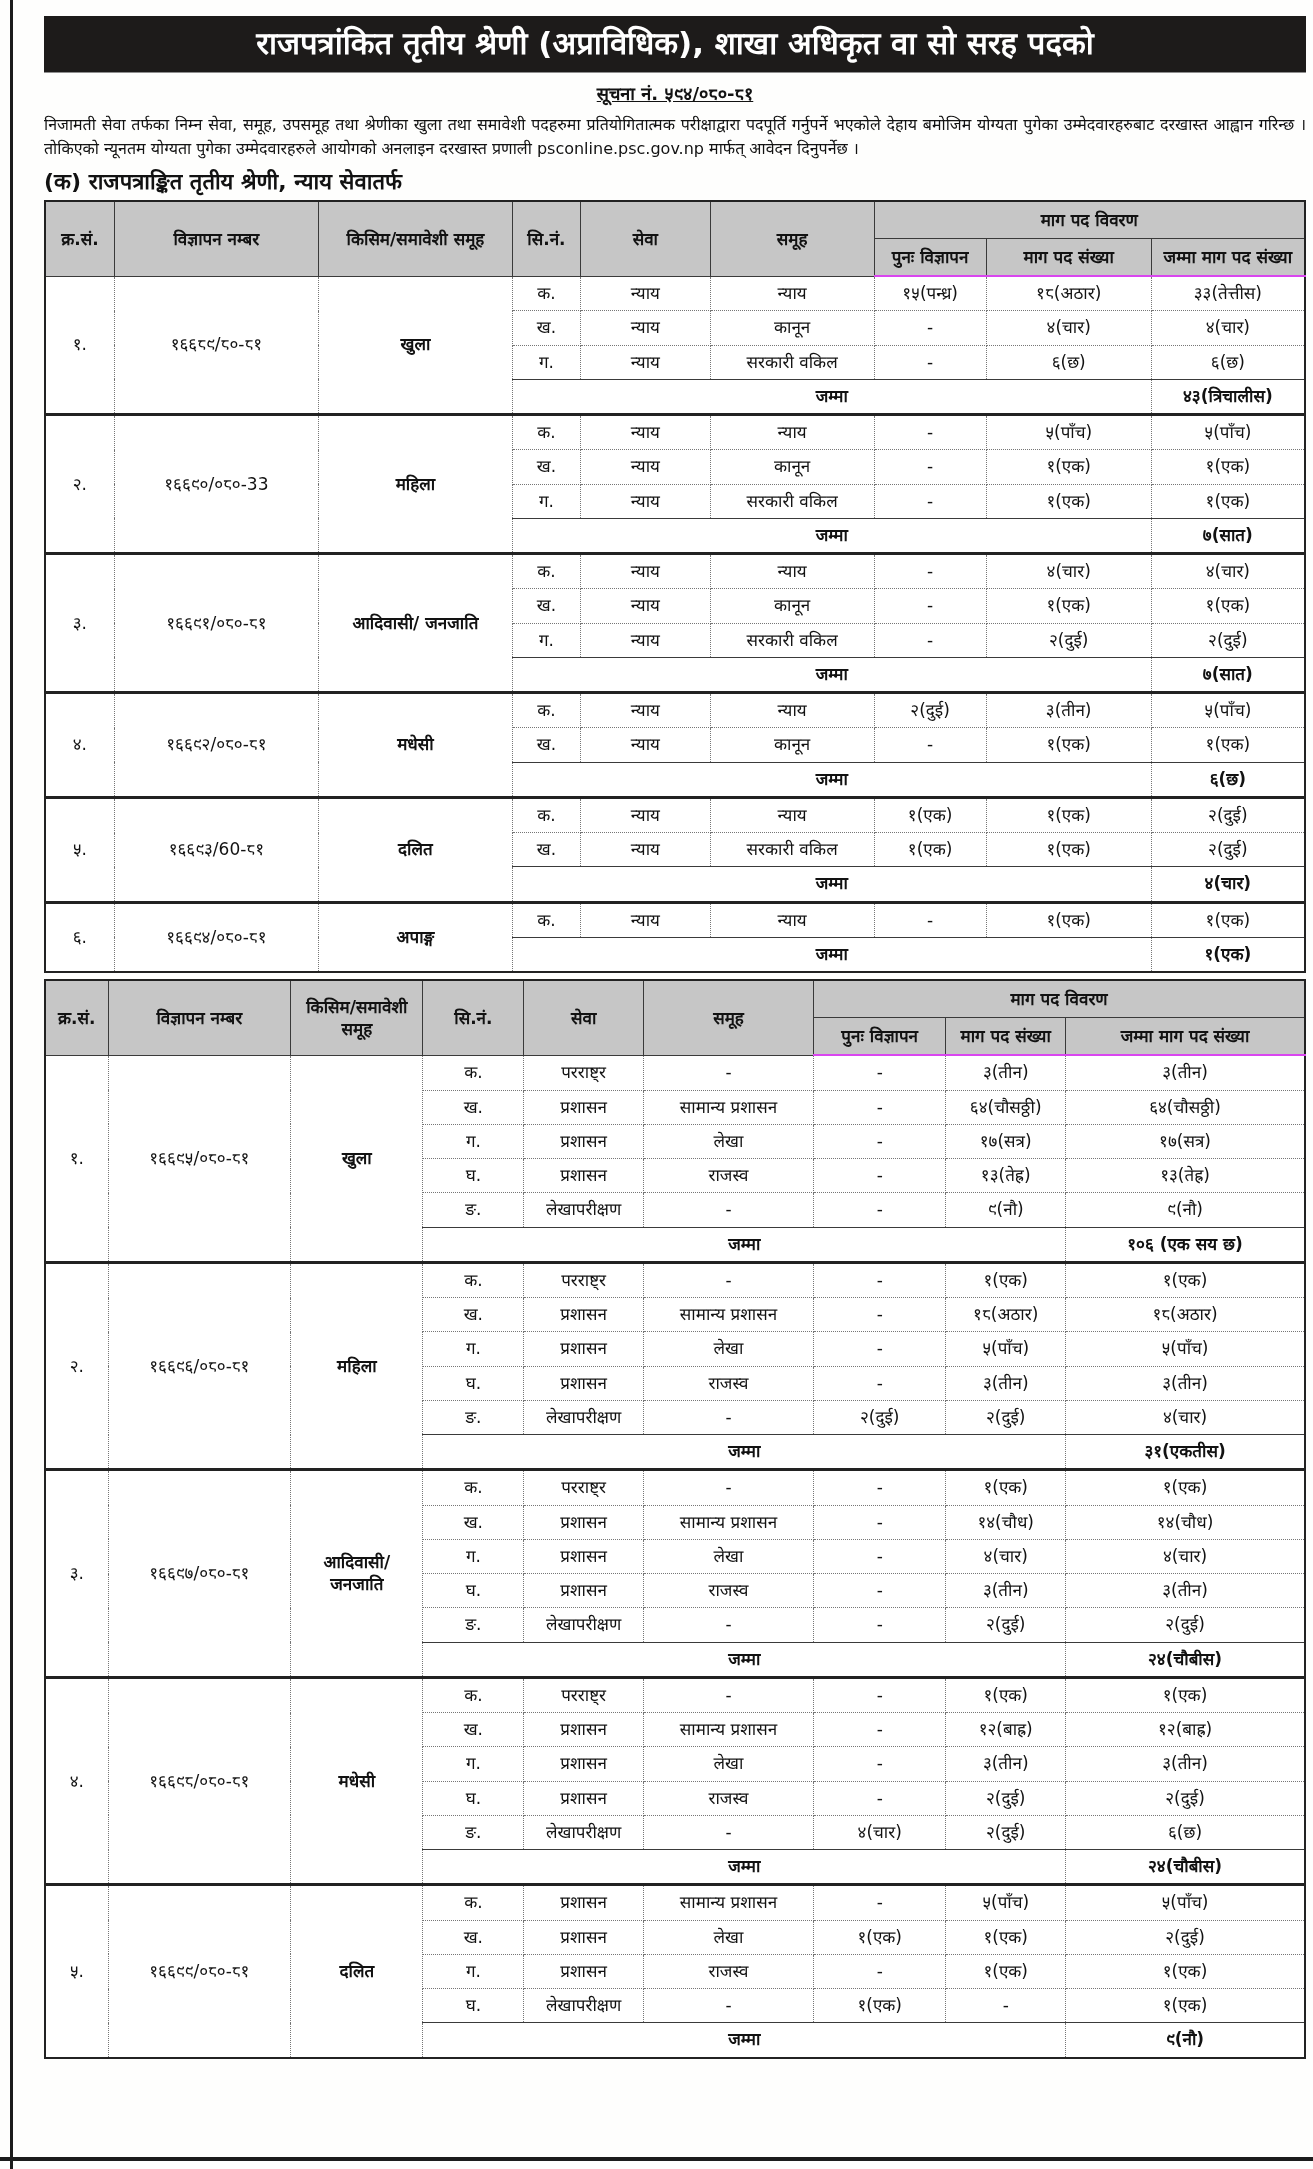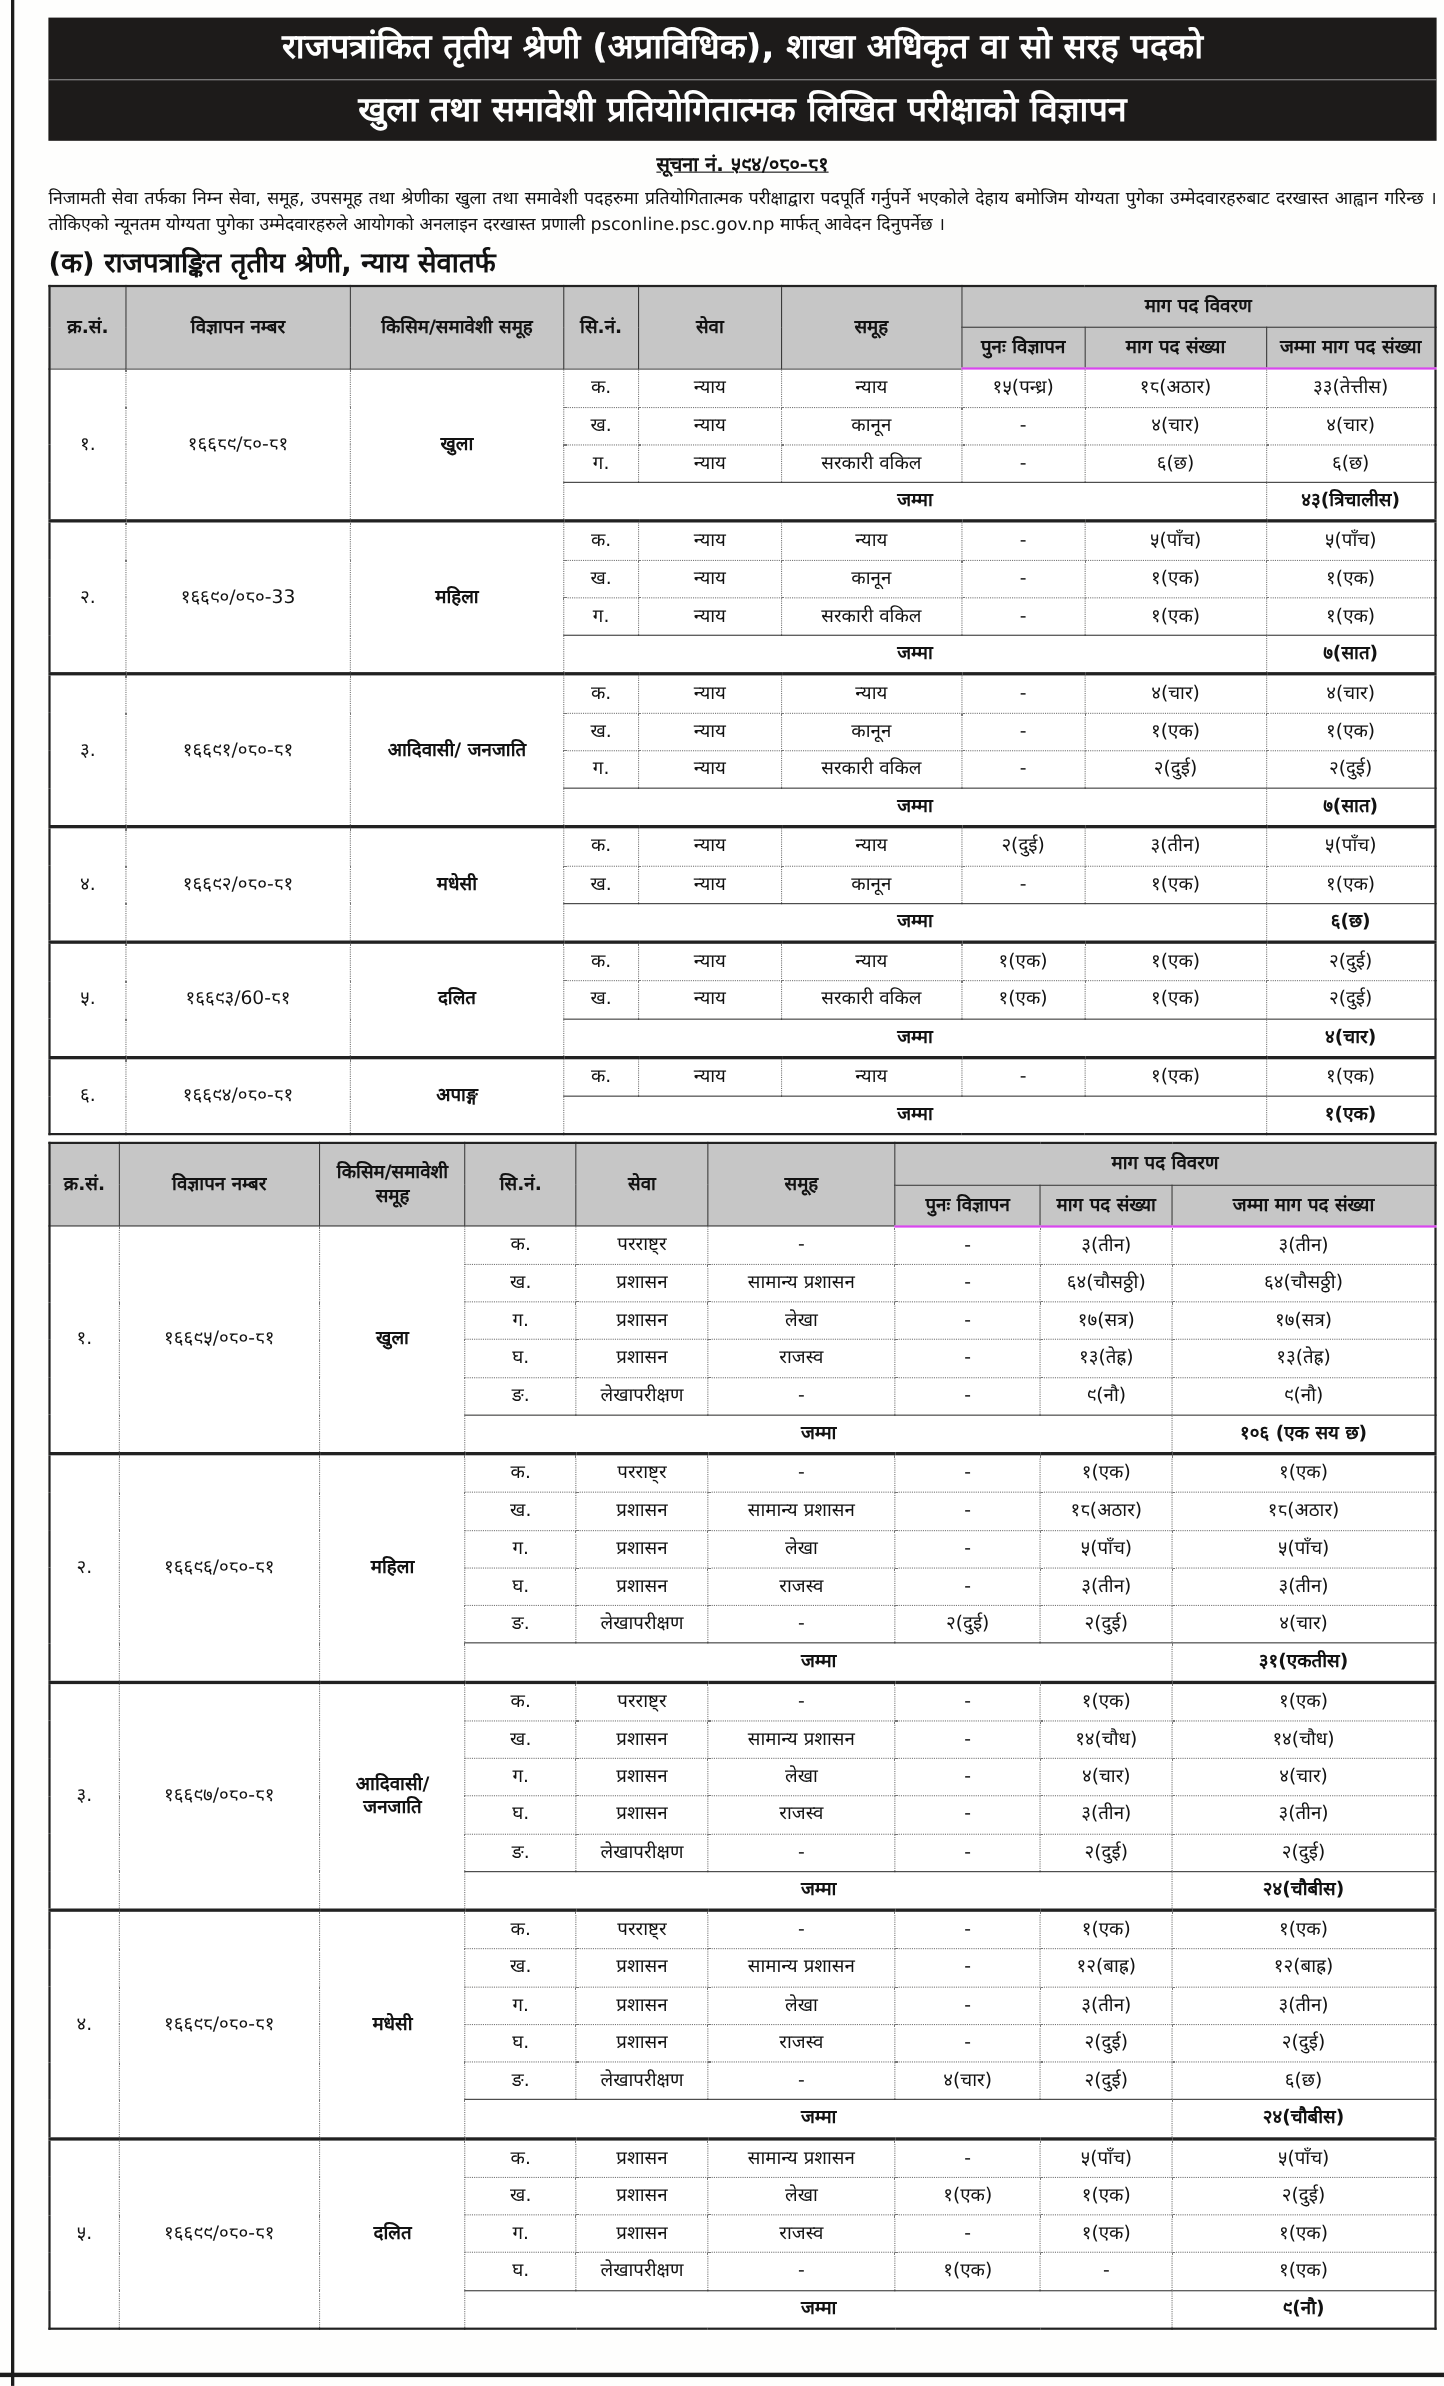--- a/index.html
+++ b/index.html
@@ -15,21 +15,21 @@
 
   .banner { background:#1d1b1a; color:#ffffff; text-align:center; margin-bottom:8px; }
   .banner-line { font-weight:bold; font-size:31px; line-height:1.15; padding:10px 0; }
   .banner-line.first { border-bottom:1px solid #8f8f8f; }
 
   .notice-no { text-align:center; font-weight:bold; font-size:18px; margin:6px 0 8px; }
   .notice-no span { text-decoration:underline; }
 
   .intro { font-size:16px; line-height:1.5; text-align:justify; margin:0 0 8px 0; }
 
-  .section-heading { font-weight:bold; font-size:25px; margin:2px 0 5px 0; line-height:1.2; }
+  .section-heading { font-weight:bold; font-size:22px; margin:2px 0 5px 0; line-height:1.2; }
 
   table.vacancy { width:100%; border-collapse:collapse; table-layout:fixed; border:2px solid #222; font-size:17px; margin-bottom:6px; }
   th {
     background:#c6c6c6; border:1px solid #3a3a3a; font-weight:bold;
     padding:7px 3px; vertical-align:middle; line-height:1.3;
   }
   thead tr:last-child th { border-bottom:2px solid #d946ef; }
   td {
     border:1px dotted #767676; text-align:center; vertical-align:middle;
     padding:6px 3px; line-height:1.25; background:#fff;
@@ -50,21 +50,20 @@
 </head>
 <body>
 
 <div class="frame-left"></div>
 <div class="frame-bottom"></div>
 
 <div class="content">
 
   <div class="banner">
     <div class="banner-line first">राजपत्रांकित तृतीय श्रेणी (अप्राविधिक), शाखा अधिकृत वा सो सरह पदको</div>
-    <div class="banner-line">खुला तथा समावेशी प्रतियोगितात्मक लिखित परीक्षाको विज्ञापन</div>
   </div>
 
   <div class="notice-no">
     <span>सूचना नं. ५९४/०८०-८१</span>
   </div>
 
   <p class="intro">निजामती सेवा तर्फका निम्न सेवा, समूह, उपसमूह तथा श्रेणीका खुला तथा समावेशी पदहरुमा प्रतियोगितात्मक परीक्षाद्वारा पदपूर्ति गर्नुपर्ने भएकोले देहाय बमोजिम योग्यता पुगेका उम्मेदवारहरुबाट दरखास्त आह्वान गरिन्छ । तोकिएको न्यूनतम योग्यता पुगेका उम्मेदवारहरुले आयोगको अनलाइन दरखास्त प्रणाली psconline.psc.gov.np मार्फत् आवेदन दिनुपर्नेछ ।</p>
 
   <div class="section-heading">(क) राजपत्राङ्कित तृतीय श्रेणी, न्याय सेवातर्फ</div>
 

